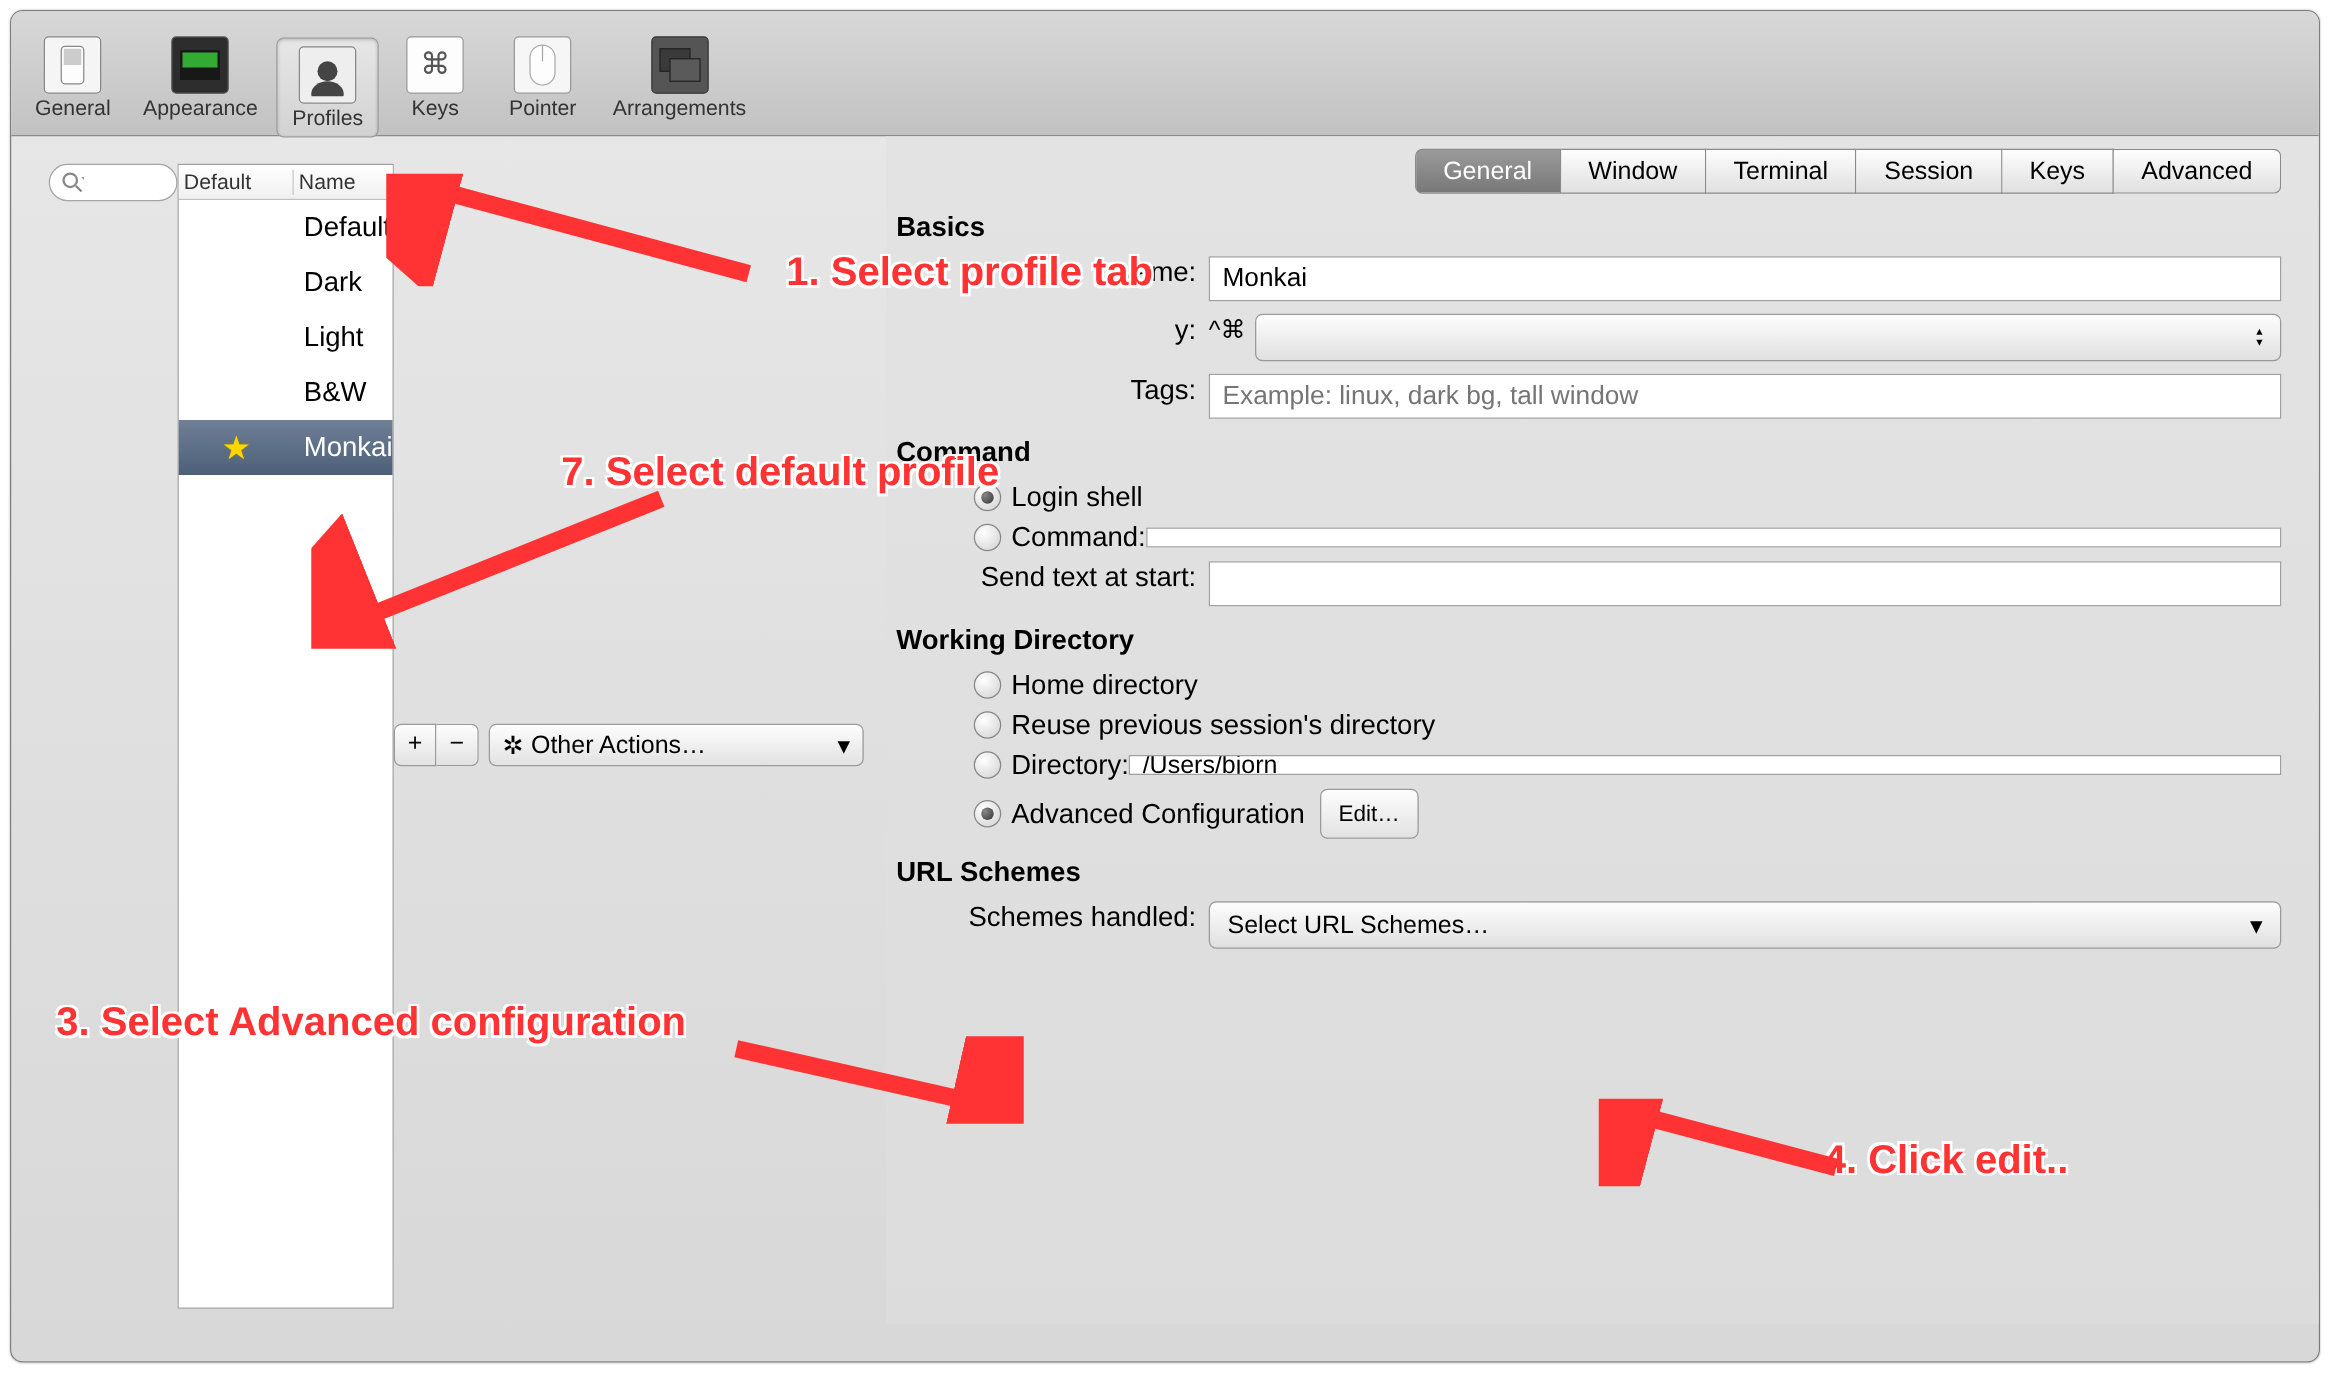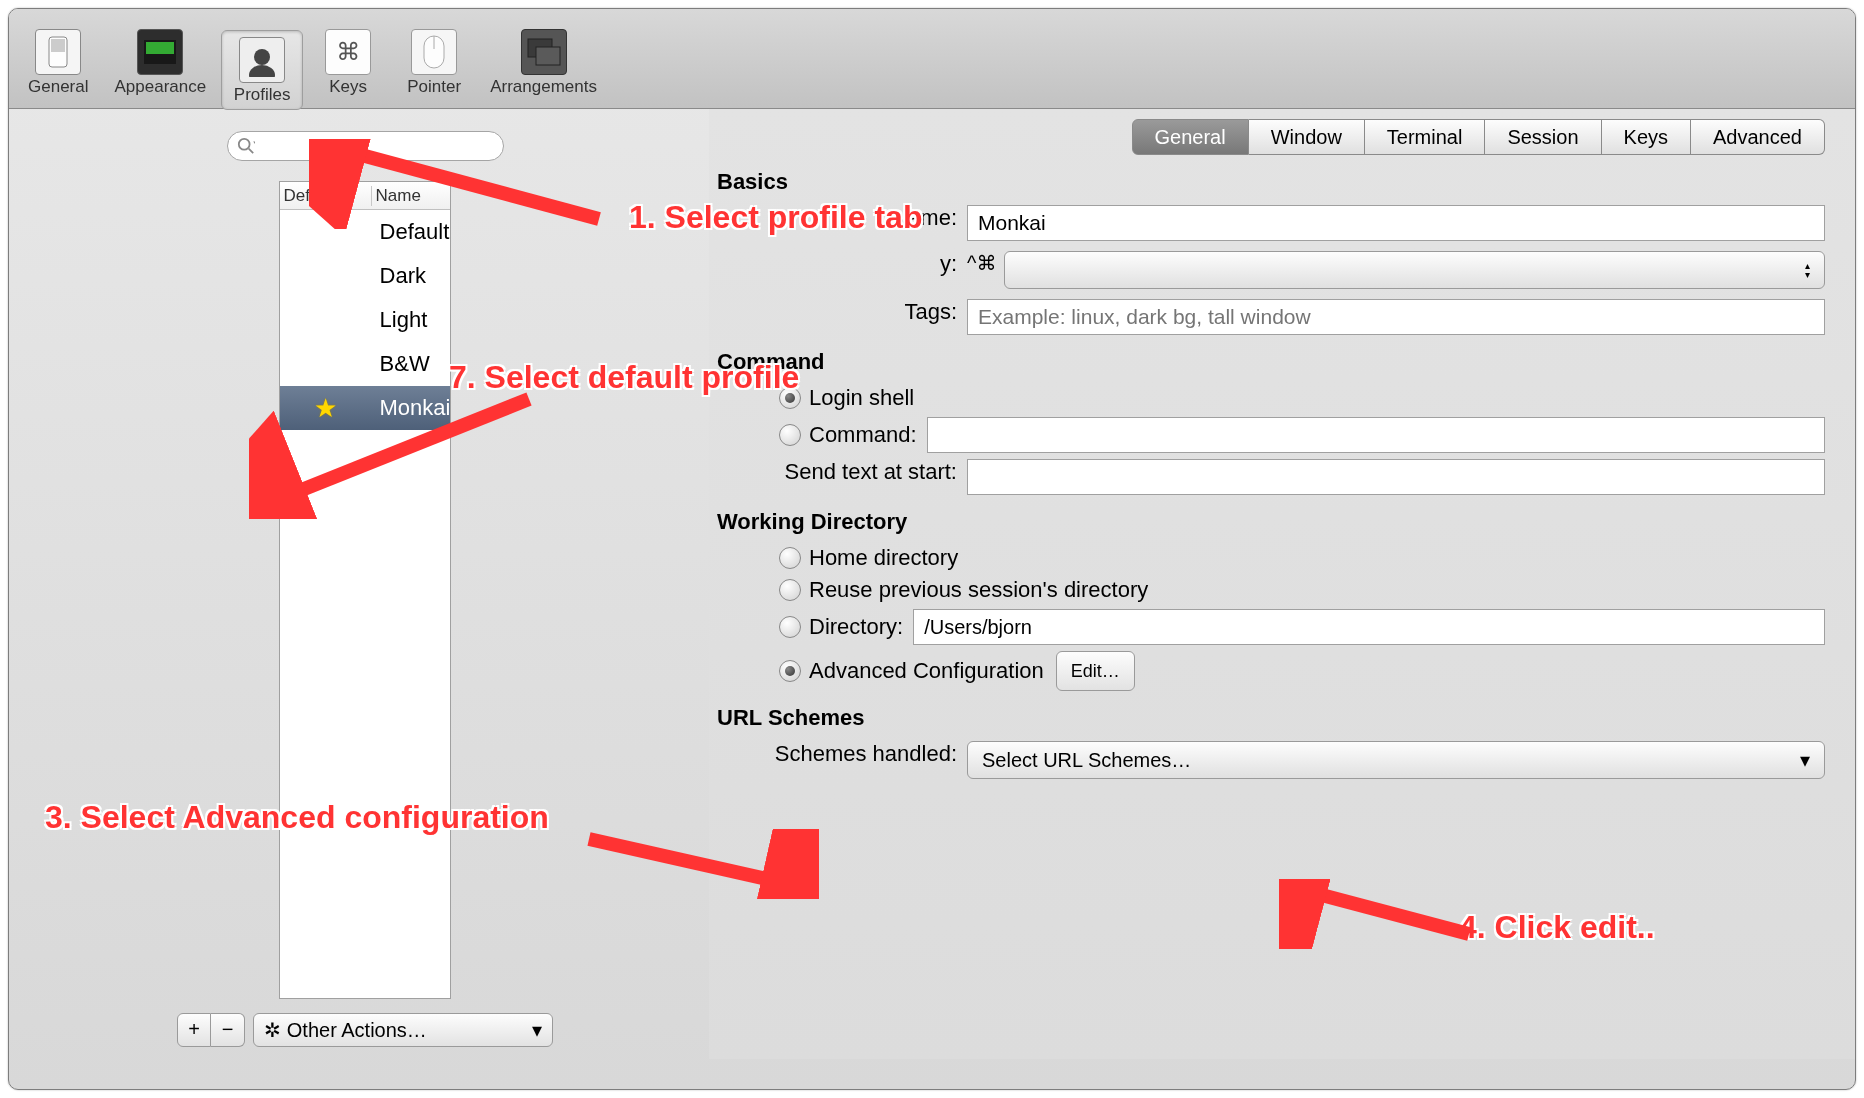--- a/index.html
+++ b/index.html
@@ -62,21 +62,21 @@
       border:1px solid #999;
     }
     .tb-label { font-size: 17px; color: #333; margin-top: 2px; }
     .content-area {
       display: flex;
       height: calc(100% - 130px);
     }
     .left-panel {
       width: 700px;
       padding: 22px 18px 12px 30px;
-      display:flex; flex-direction:column;align-items:center;
+      display:flex; flex-direction:row;
     }
     .search { 
       width: 100%; height: 30px; border-radius: 15px;
       border: 1px solid #a5a5a5; background: #fff; padding: 0 34px;
       font-size: 16px; outline: none;
     }
     .search-wrap{ position:relative; margin-bottom:20px;}
     .search-glass{
       position:absolute; left:10px; top:6px; width:18px; height:18px;
     }
@@ -158,22 +158,22 @@
       width:22px; height:22px; border-radius:50%; border:1px solid #888;
       background:radial-gradient(circle at 35% 30%,#fff,#d0d0d0);
       margin-right:8px; display:flex; align-items:center; justify-content:center;
     }
     .radio.checked::after{
       content:""; width:10px; height:10px; border-radius:50%;
       background:radial-gradient(circle at 30% 30%,#888,#333);
     }
     .radio-label{ font-size:22px;}
     .small-input{
-      height:36px; border:1px solid #a0a0a0; background:#fff;
-      font-size:20px; padding:0 10px; margin-left:10px;
+      height:16px; border:1px solid #a0a0a0; background:#fff;
+      font-size:20px; padding:0 10px; 
     }
     .edit-btn{
       height:40px; padding:0 14px;
       border:1px solid #9a9a9a; border-radius:6px;
       background:linear-gradient(to bottom,#fdfdfd,#e2e2e2);
       font-size:18px; margin-left:12px;
     }
     .annot{
       position:absolute; font-size:32px; font-weight:900;
       color:#ff3333; text-shadow: 2px 2px 0 #fff, -2px -2px 0 #fff, 2px -2px 0 #fff, -2px 2px 0 #fff, 0 0 2px #fff;

